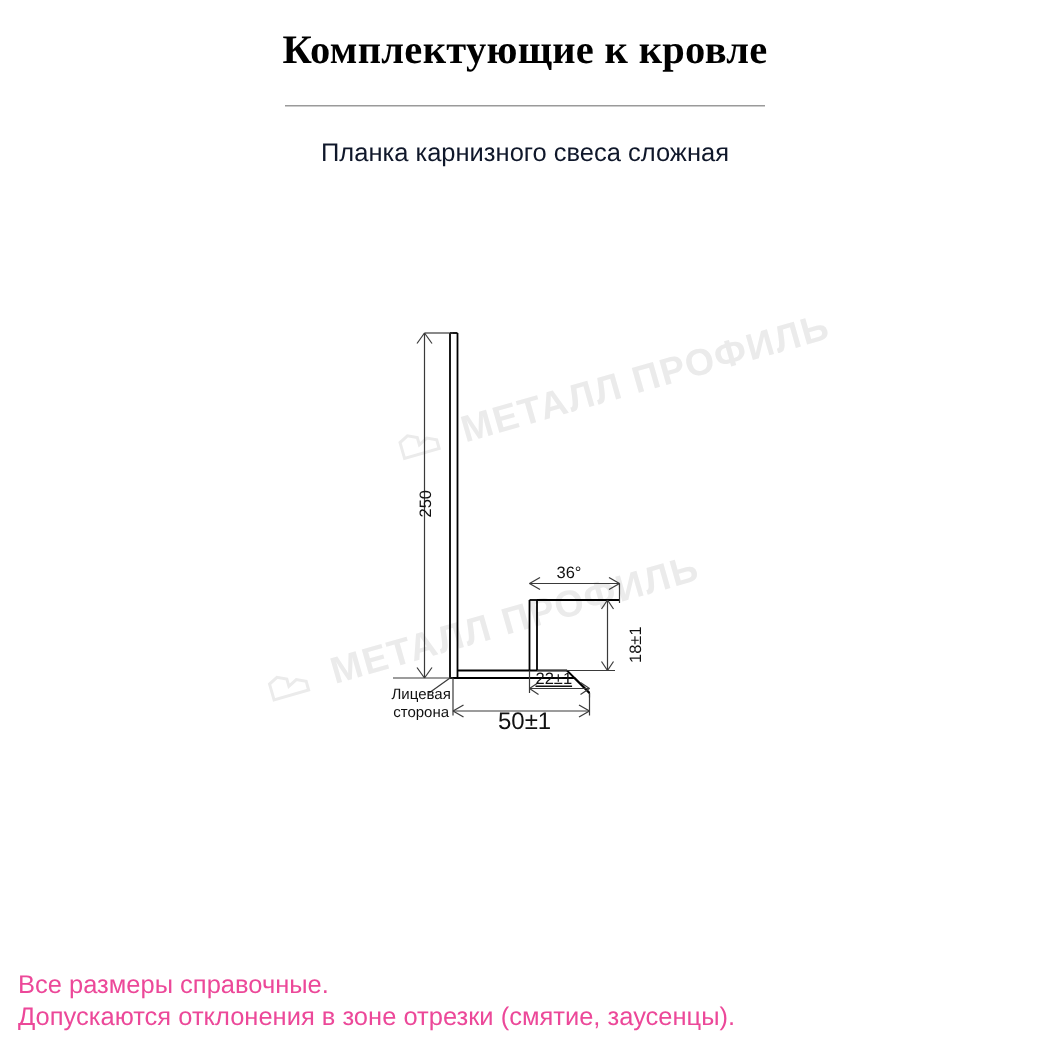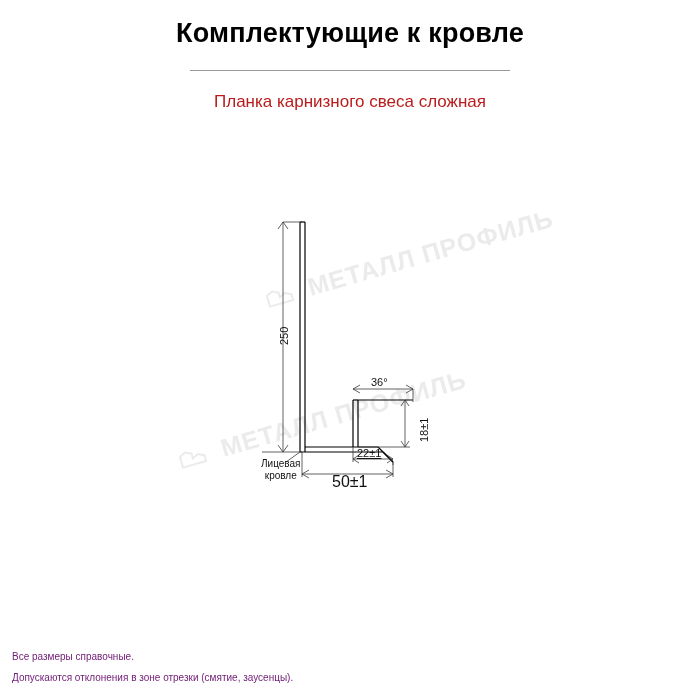--- a/index.html
+++ b/index.html
@@ -20,20 +20,21 @@
     left: 0; top: 0;
     width: 700px; height: 700px;
   }
 
   
   .header {
     position: absolute;
     left: 0; top: 18px;
     width: 700px;
     text-align: center;
+    font-family: Liberation Serif, serif;
   }
   .header-title {
     font-size: 27px;
     font-weight: bold;
     letter-spacing: 0.2px;
     color: #000;
     margin: 0;
     padding: 0;
   }
   .header-rule {
@@ -46,21 +47,21 @@
   }
   .subtitle-block {
     position: absolute;
     left: 0;
     top: 90px;
     width: 700px;
     text-align: center;
   }
   .subtitle-line {
     font-size: 17px;
-    color: #b91c1c;
+    color: #0f172a;
     line-height: 24px;
   }
 
   
   .watermark {
     position: absolute;
     color: #ebebeb;
     font-weight: bold;
     font-size: 25px;
     letter-spacing: 1px;
@@ -87,22 +88,22 @@
   }
 
   
   .footer {
     position: absolute;
     left: 12px;
     bottom: 12px;
     width: 676px;
   }
   .footer-line {
-    font-size: 10px;
-    color: #701a75;
+    font-size: 17px;
+    color: #ec4899;
     line-height: 21px;
   }
 
   .dim-label {
     position: absolute;
     font-size: 11px;
     color: #111;
     white-space: nowrap;
   }
   .dim-vert {
@@ -216,21 +217,21 @@
     <div class="dim-label" style="left:371px; top:376px;">36°</div>
 
     <div class="dim-label dim-vert" style="left:418px; top:442px;">18±1</div>
 
     <div class="dim-label" style="left:357px; top:447px;text-decoration:underline;">22±1</div>
 
     <div class="dim-label" style="left:332px; top:473px; font-size:16px;">50±1</div>
 
     <div class="face-label" style="left:261px; top:458px;">
       <span>Лицевая</span><br>
-      <span>кровле</span>
+      <span>сторона</span>
     </div>
   </div>
 
   <div class="footer">
     <div class="footer-line">Все размеры справочные.</div>
     <div class="footer-line">Допускаются отклонения в зоне отрезки (смятие, заусенцы).</div>
   </div>
 
 </div>
 

